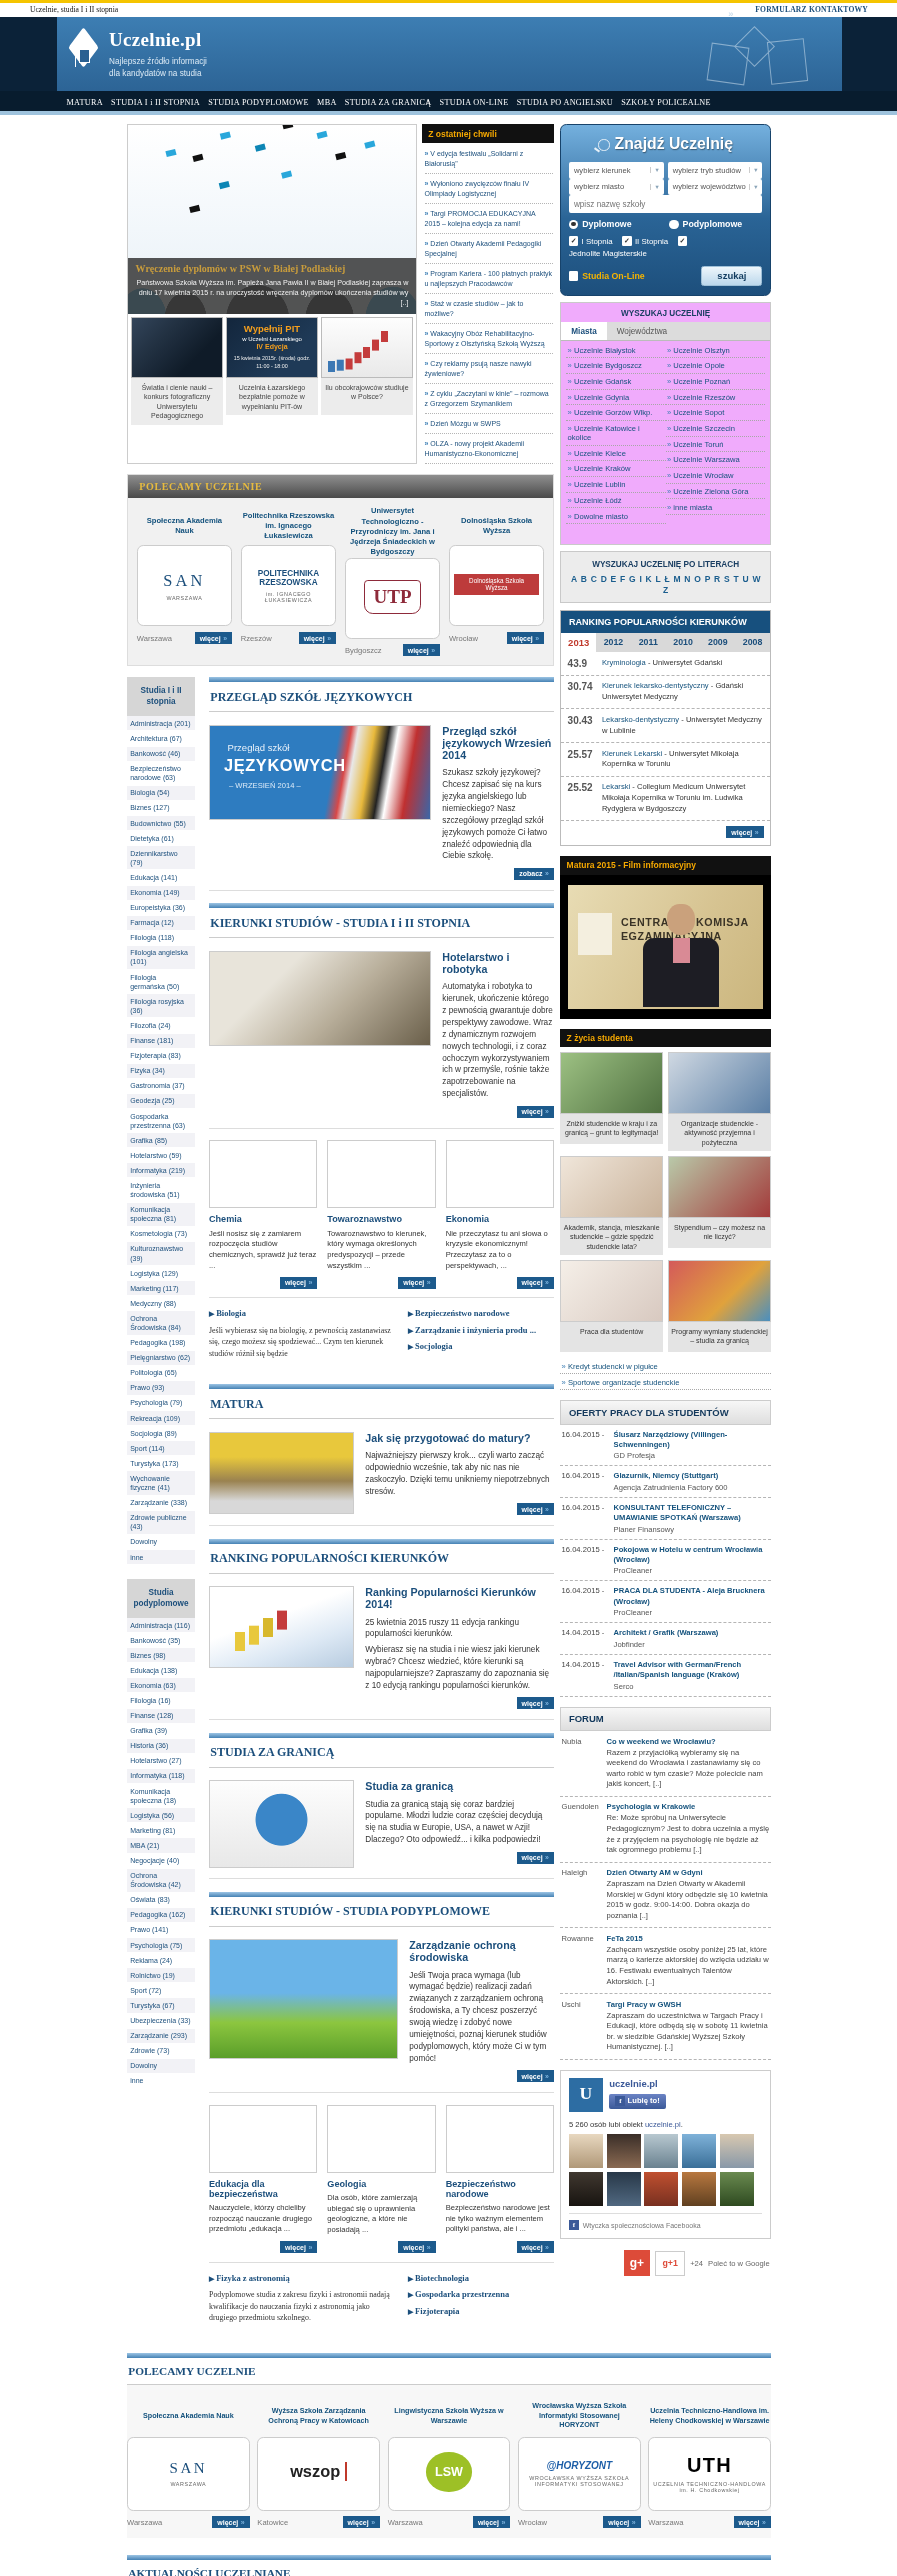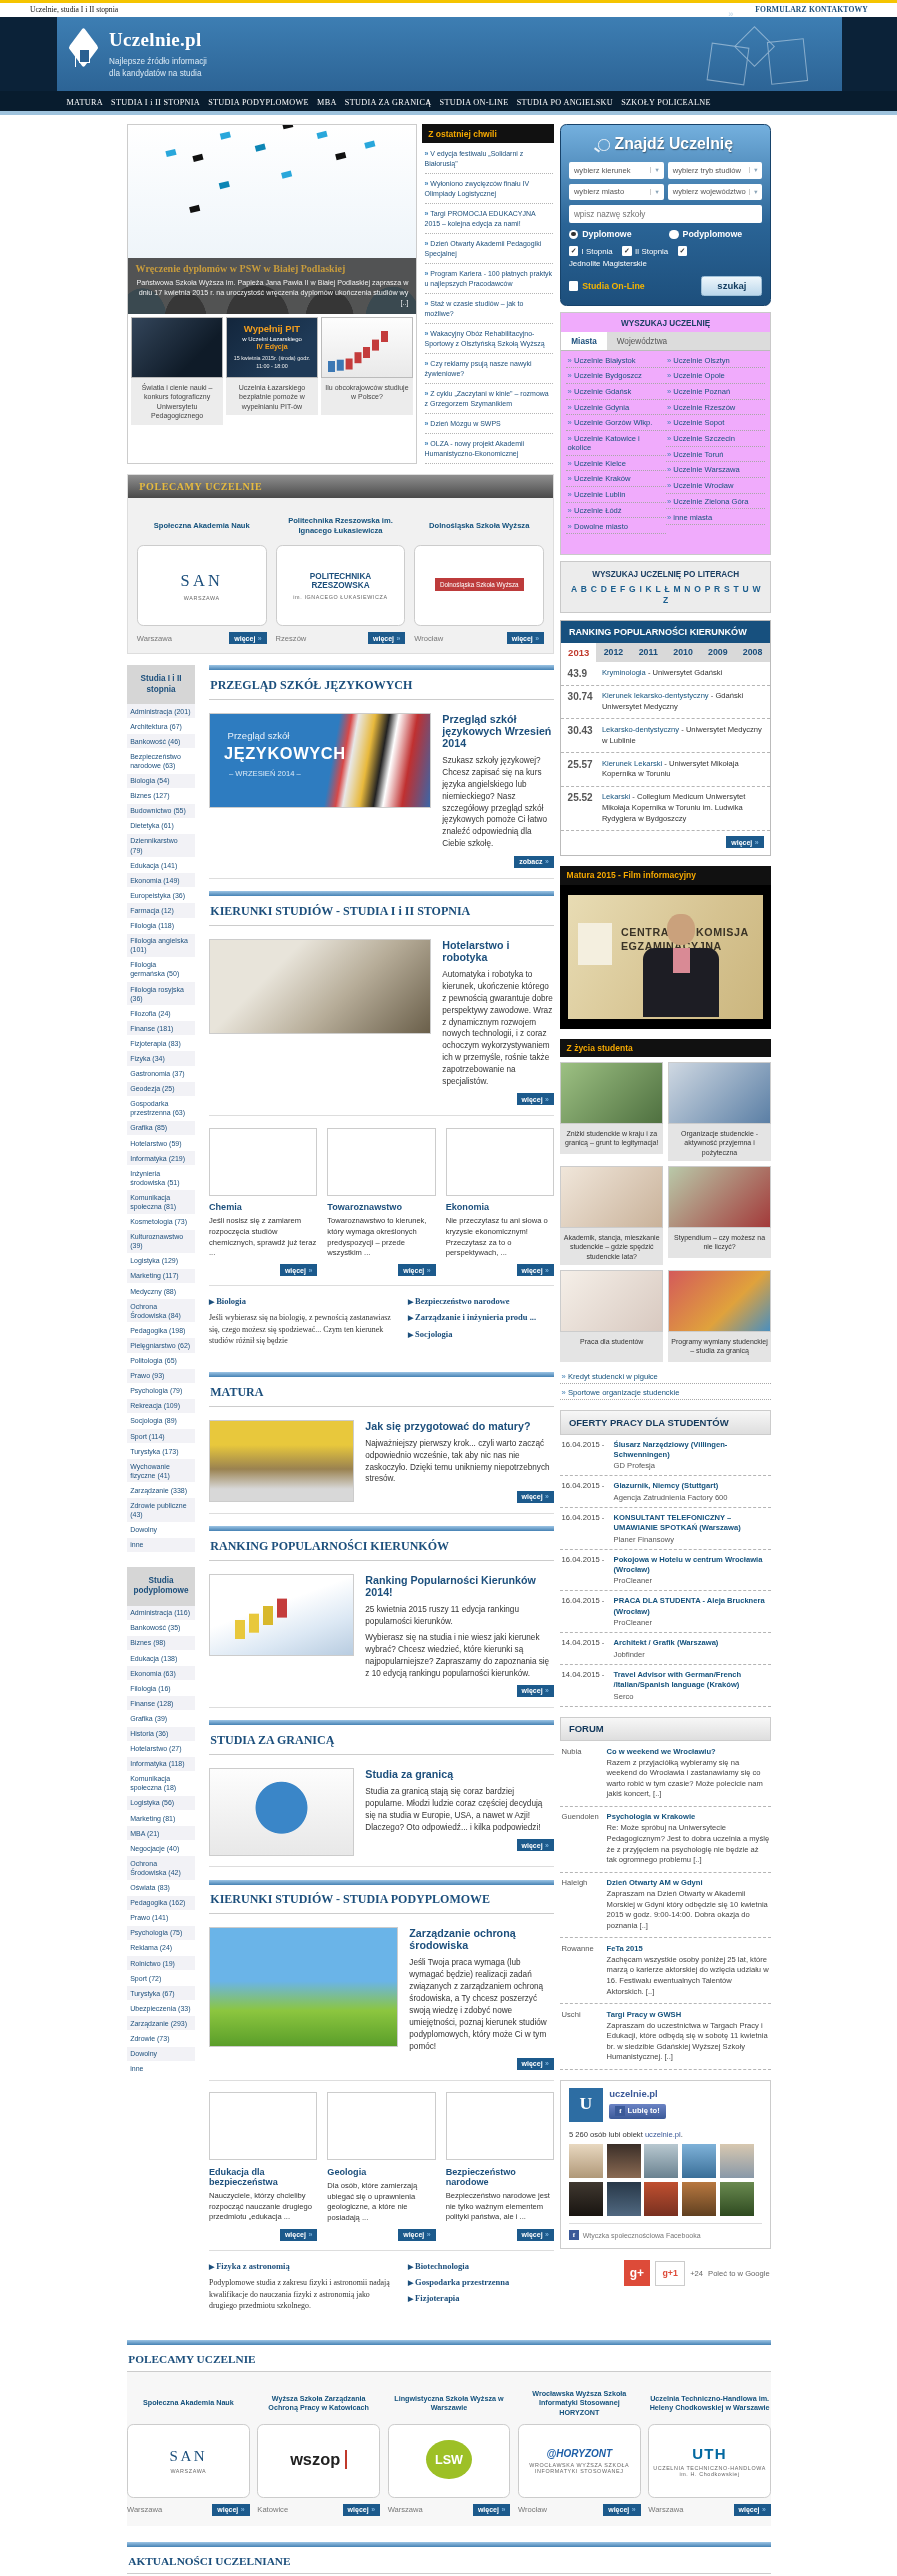--- a/index.html
+++ b/index.html
@@ -73,21 +73,21 @@
   .news-col { width:132px; margin-left:5px; }
   .black-head { background:#111; color:#f5a800; font-weight:bold; font-size:8.5px; padding:4.4px 6.3px; }
   .news-list { padding:1.3px 1.3px 0 2.5px; }
   .news-item { display:block; font-size:7px; color:#1c4f7c; padding:5px 0 4.4px; border-bottom:0.6px dotted #b5b5b5; line-height:1.4; }
   .news-item::before { content:"» "; color:#3d7fb5; font-weight:bold; }
   
   .search-panel { background:linear-gradient(180deg,#74b0de 0%,#2a6496 55%,#1d4f7c 100%); border:0.6px solid #17436b; border-radius:6.3px; padding:7.6px 7.6px 8.8px; }
   .sp-title { text-align:center; color:#fff; font-size:15.8px; font-weight:bold; text-shadow:0.6px 1.3px 1.3px rgba(0,0,0,.45); margin:2.5px 0 8.8px; }
   .sp-title .mag { display:inline-block; width:11.3px; height:11.3px; border:1.9px solid #e8f1f8; border-radius:50%; position:relative; margin-right:5px; vertical-align:middle; }
   .sp-title .mag::after { content:""; position:absolute; left:-5.7px; top:8.8px; width:6.3px; height:1.9px; background:#e8f1f8; transform:rotate(35deg); }
-  .sp-row { display:flex; gap:4px; margin-bottom:5px; }
+  .sp-row { display:flex; gap:4px; }
   .fld { background:#fff; border-radius:1.9px; color:#555; font-size:7.6px; padding:3.8px 3.8px 3.8px 5px; flex:1; display:flex; justify-content:space-between; align-items:center; min-width:0; white-space:nowrap; overflow:hidden; }
   .fld .arr { color:#8aa4b8; border-left:0.6px solid #ccc; padding-left:3.2px; font-size:5.7px; flex:none; }
   .fld-input { width:100%; border:0; border-radius:1.9px; font-size:8.2px; padding:4.4px 5px; font-family:"Liberation Sans",sans-serif; color:#444; }
   .sp-opts { display:flex; align-items:center; gap:3.8px; color:#fff; font-weight:bold; font-size:8.8px; margin:6.3px 0 0; }
   .sp-opts .spacer { flex:1; }
   .radio { width:9.5px; height:9.5px; border-radius:50%; background:#fff; display:inline-block; position:relative; flex:none; }
   .radio.sel::after { content:""; position:absolute; left:2.5px; top:2.5px; width:4.4px; height:4.4px; border-radius:50%; background:#333; }
   .chkrow { display:flex; align-items:center; gap:3.2px; color:#fff; font-size:7.9px; margin-top:7px; flex-wrap:wrap; }
   .chk { width:9.5px; height:9.5px; background:#fff; border-radius:1.3px; color:#333; font-size:7px; line-height:9.5px; text-align:center; font-weight:bold; flex:none; }
   .chk.empty { color:transparent; }
@@ -357,20 +357,31 @@
               <a class="pol-logo">
                 <span style="color:#1c4f7c;font-size:8.2px;font-weight:bold">POLITECHNIKA RZESZOWSKA</span>
                 <span class="sub">im. IGNACEGO ŁUKASIEWICZA</span>
               </a>
               <div class="pol-foot">
                 <span class="pol-city">Rzeszów</span>
                 <a class="btn-more"><span>więcej</span><span class="ar">»</span></a>
               </div>
             </div>
 
+            <div class="pol-card">
+              <a class="pol-name">Uniwersytet Technologiczno - Przyrodniczy im. Jana i Jędrzeja Śniadeckich w Bydgoszczy</a>
+              <a class="pol-logo">
+                <span style="color:#8e2a3a;font-size:19px;font-weight:bold;font-family:'Liberation Serif',serif;border:1.9px solid #8e2a3a;border-radius:3.8px 3.8px 8.8px 8.8px;padding:5px 8.8px">UTP</span>
+                <span class="sub"></span>
+              </a>
+              <div class="pol-foot">
+                <span class="pol-city">Bydgoszcz</span>
+                <a class="btn-more"><span>więcej</span><span class="ar">»</span></a>
+              </div>
+            </div>
 
             <div class="pol-card">
               <a class="pol-name">Dolnośląska Szkoła Wyższa</a>
               <a class="pol-logo">
                 <span style="background:#bd3b3b;color:#fff;font-size:6.3px;padding:3.2px 5px">Dolnośląska Szkoła Wyższa</span>
                 <span class="sub"></span>
               </a>
               <div class="pol-foot">
                 <span class="pol-city">Wrocław</span>
                 <a class="btn-more"><span>więcej</span><span class="ar">»</span></a>
@@ -1020,21 +1031,21 @@
           </a>
           <div class="pol-foot">
             <span class="pol-city">Wrocław</span>
             <a class="btn-more"><span>więcej</span><span class="ar">»</span></a>
           </div>
         </div>
 
         <div class="pol-card">
           <a class="pol-name">Uczelnia Techniczno-Handlowa im. Heleny Chodkowskiej w Warszawie</a>
           <a class="pol-logo">
-            <span style="color:#0369a1;font-size:15px;font-weight:bold;letter-spacing:1.3px">UTH</span>
+            <span style="color:#000000;font-size:20px;font-weight:bold;letter-spacing:1.3px">UTH</span>
             <span class="sub">UCZELNIA TECHNICZNO-HANDLOWA im. H. Chodkowskiej</span>
           </a>
           <div class="pol-foot">
             <span class="pol-city">Warszawa</span>
             <a class="btn-more"><span>więcej</span><span class="ar">»</span></a>
           </div>
         </div>
       </div>
   </div>
 

